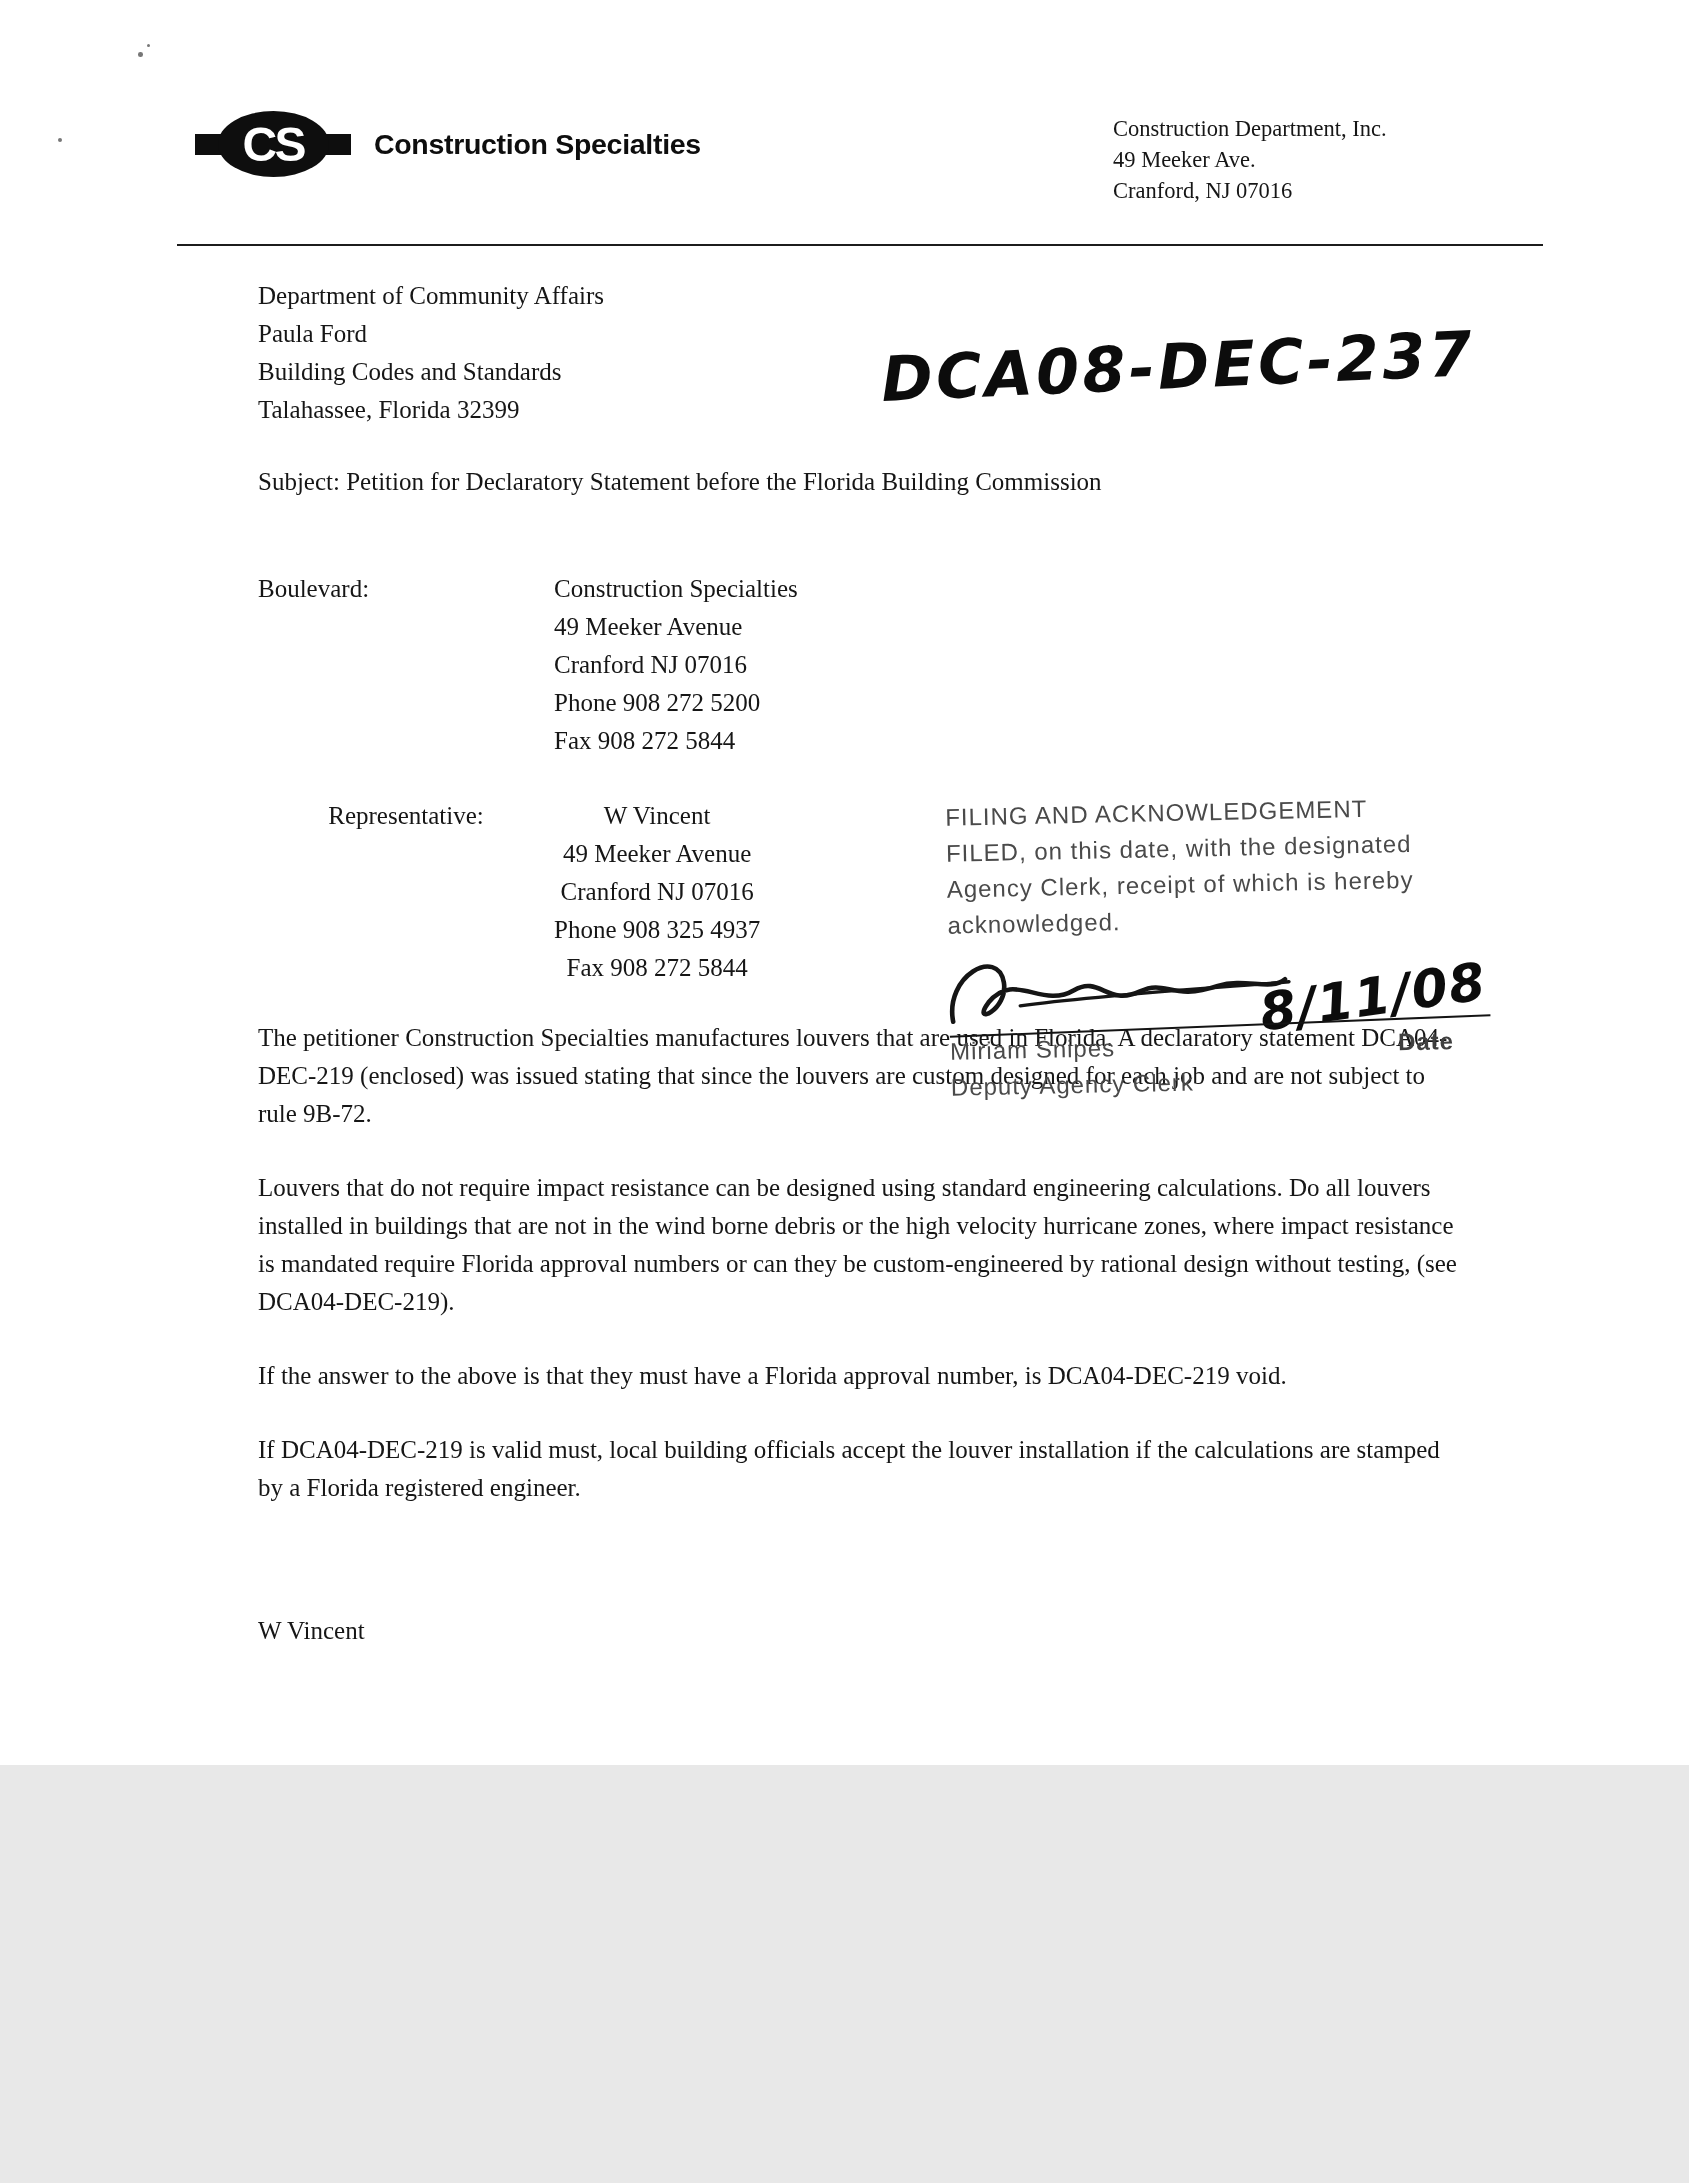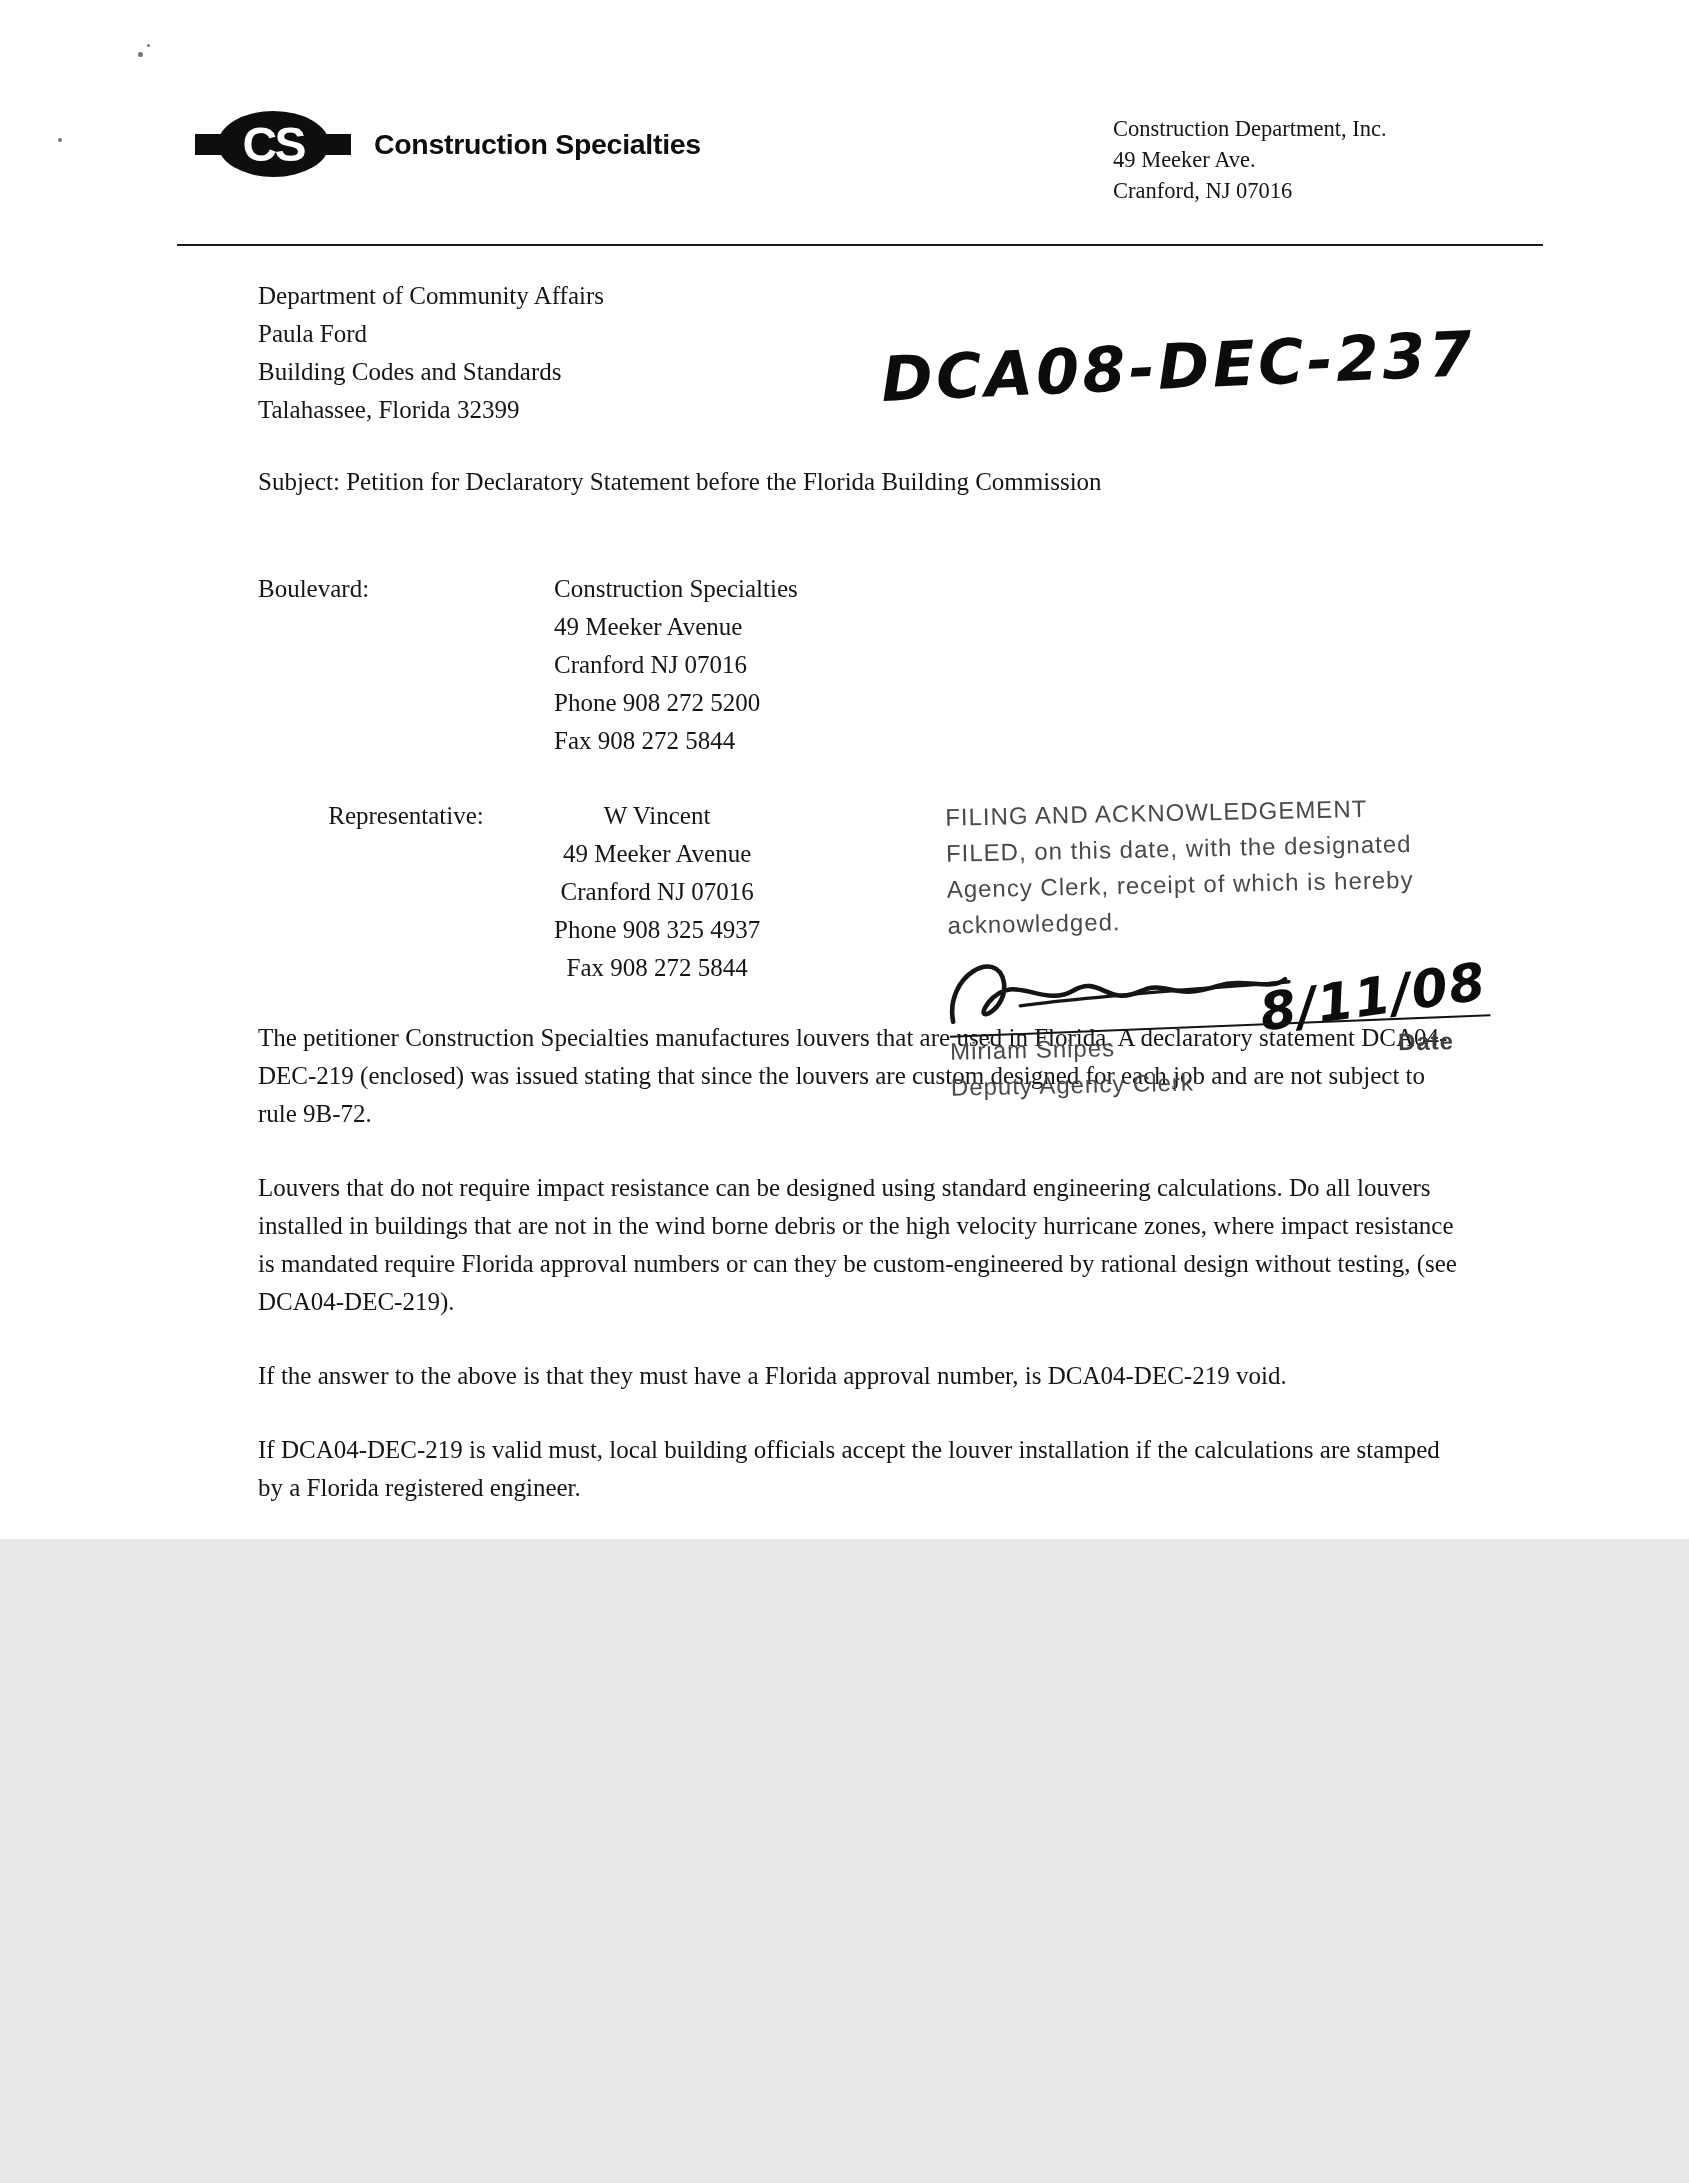--- a/index.html
+++ b/index.html
@@ -1,17 +1,17 @@
 <!DOCTYPE html>
 <html style="font-size:10.6px"><head>
 <meta charset="utf-8">
 <style>
   html,body { margin:0; padding:0; background:#e8e8e8; }
   .sheet {
-    position:relative; width:1690px; height:1539px; margin:0 auto;
+    position:relative; width:1690px; height:1765px; margin:0 auto;
     background:#ffffff; color:#161616; overflow:hidden;
     font-family:"Liberation Serif", serif;
   }
   
   .speck { position:absolute; background:#777; border-radius:50%; }
   .speck.a { left:138px; top:52px; width:4.6px; height:4.6px; }
   .speck.a2 { left:147px; top:44px; width:3.3px; height:3.3px; }
   .speck.b { left:58px; top:138px; width:4px; height:4px; }
 
   

